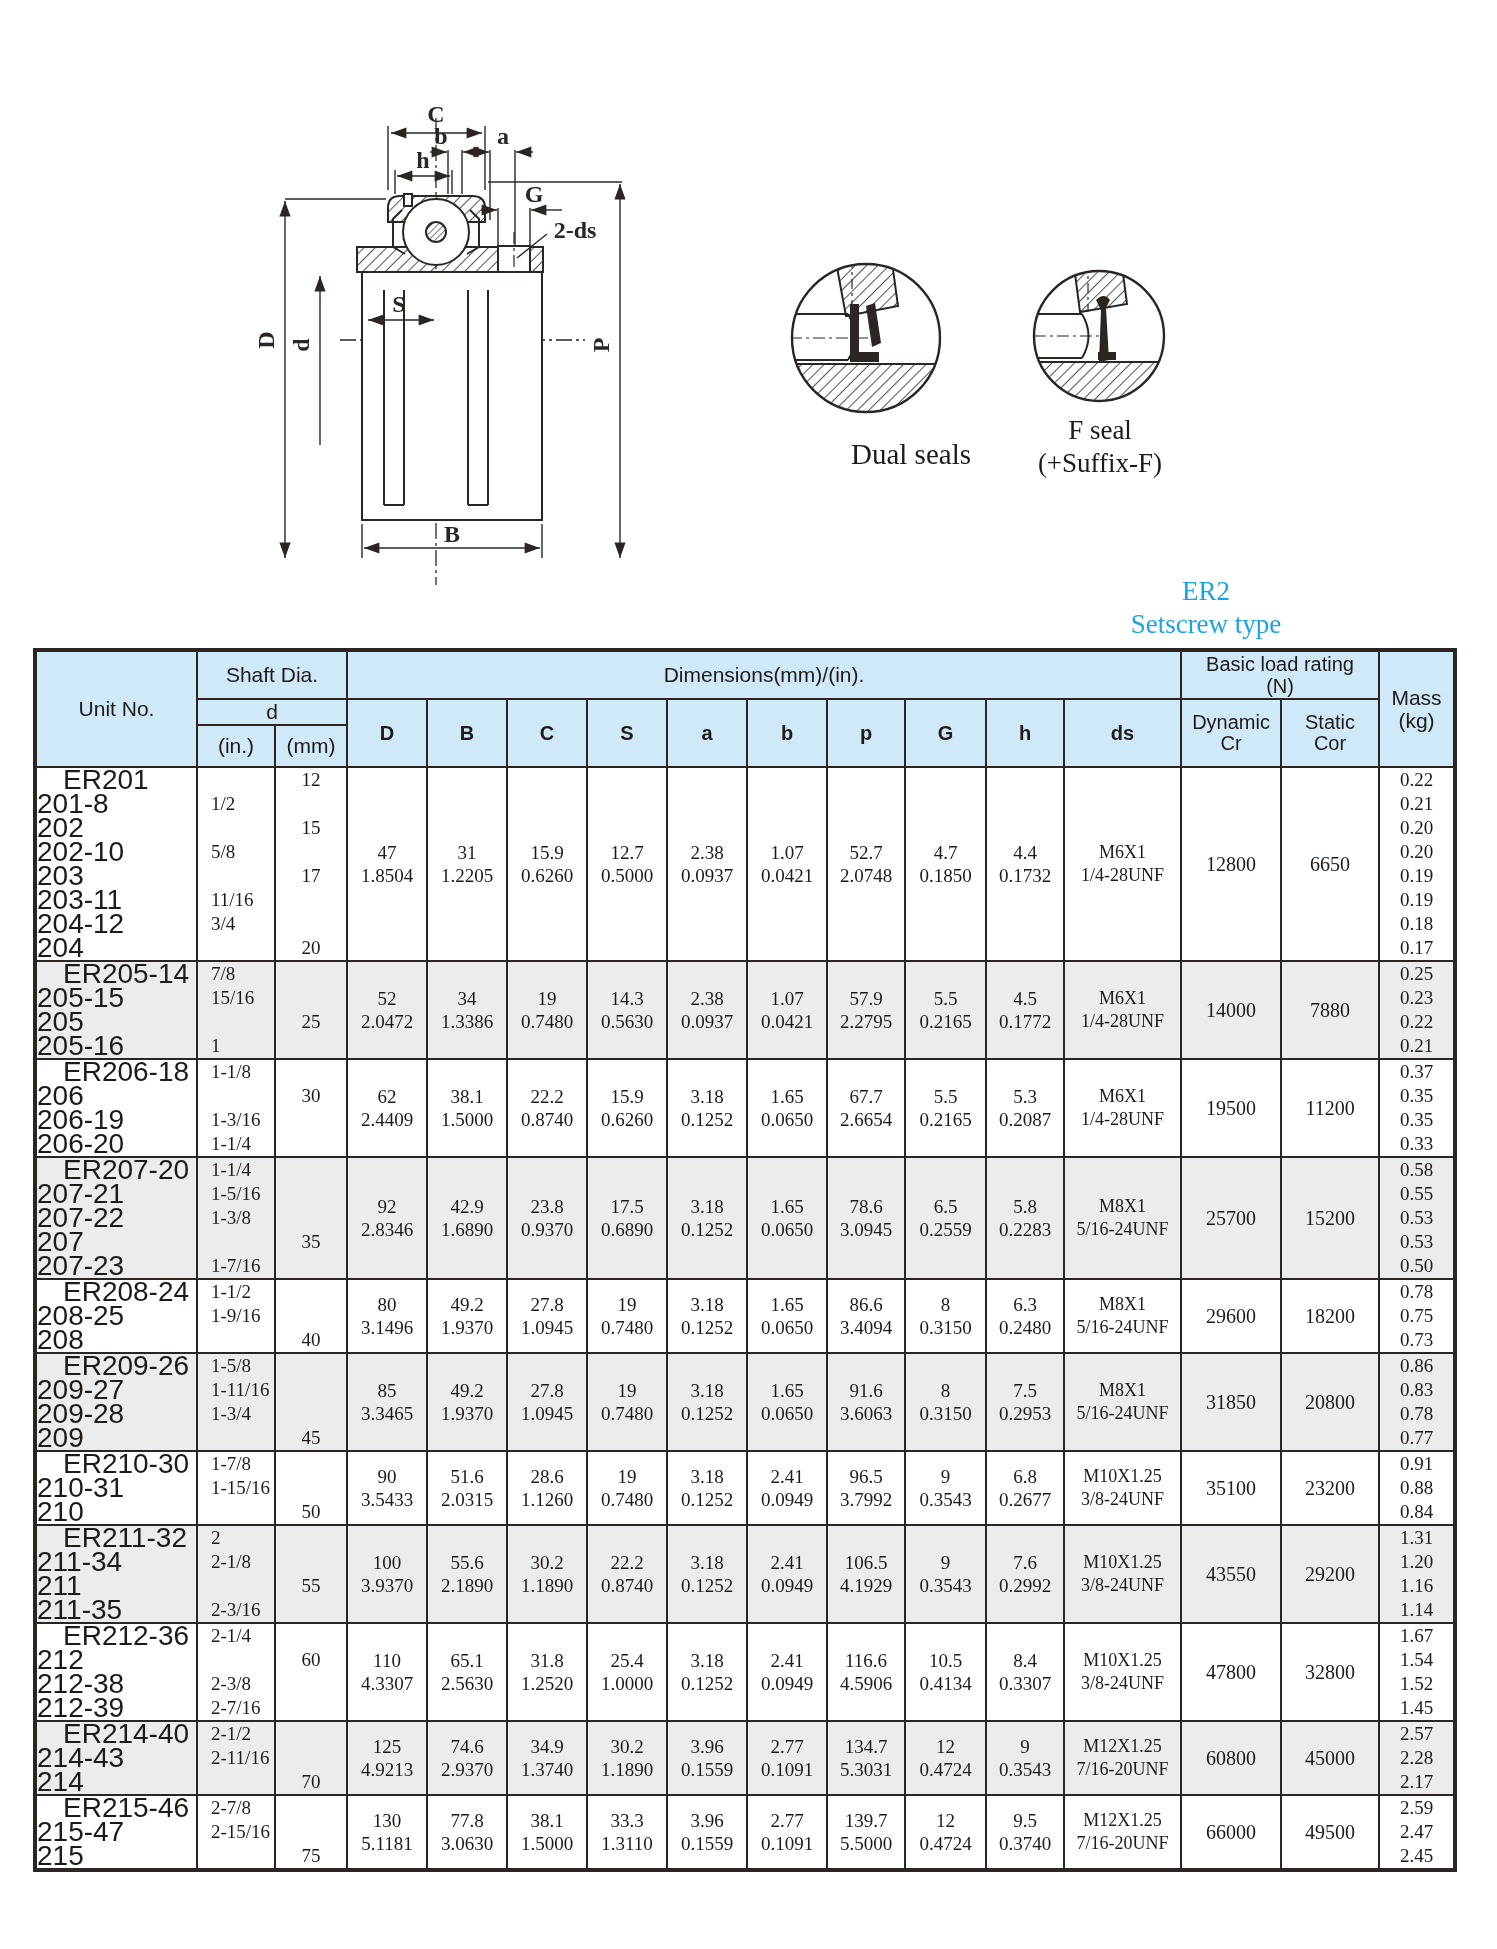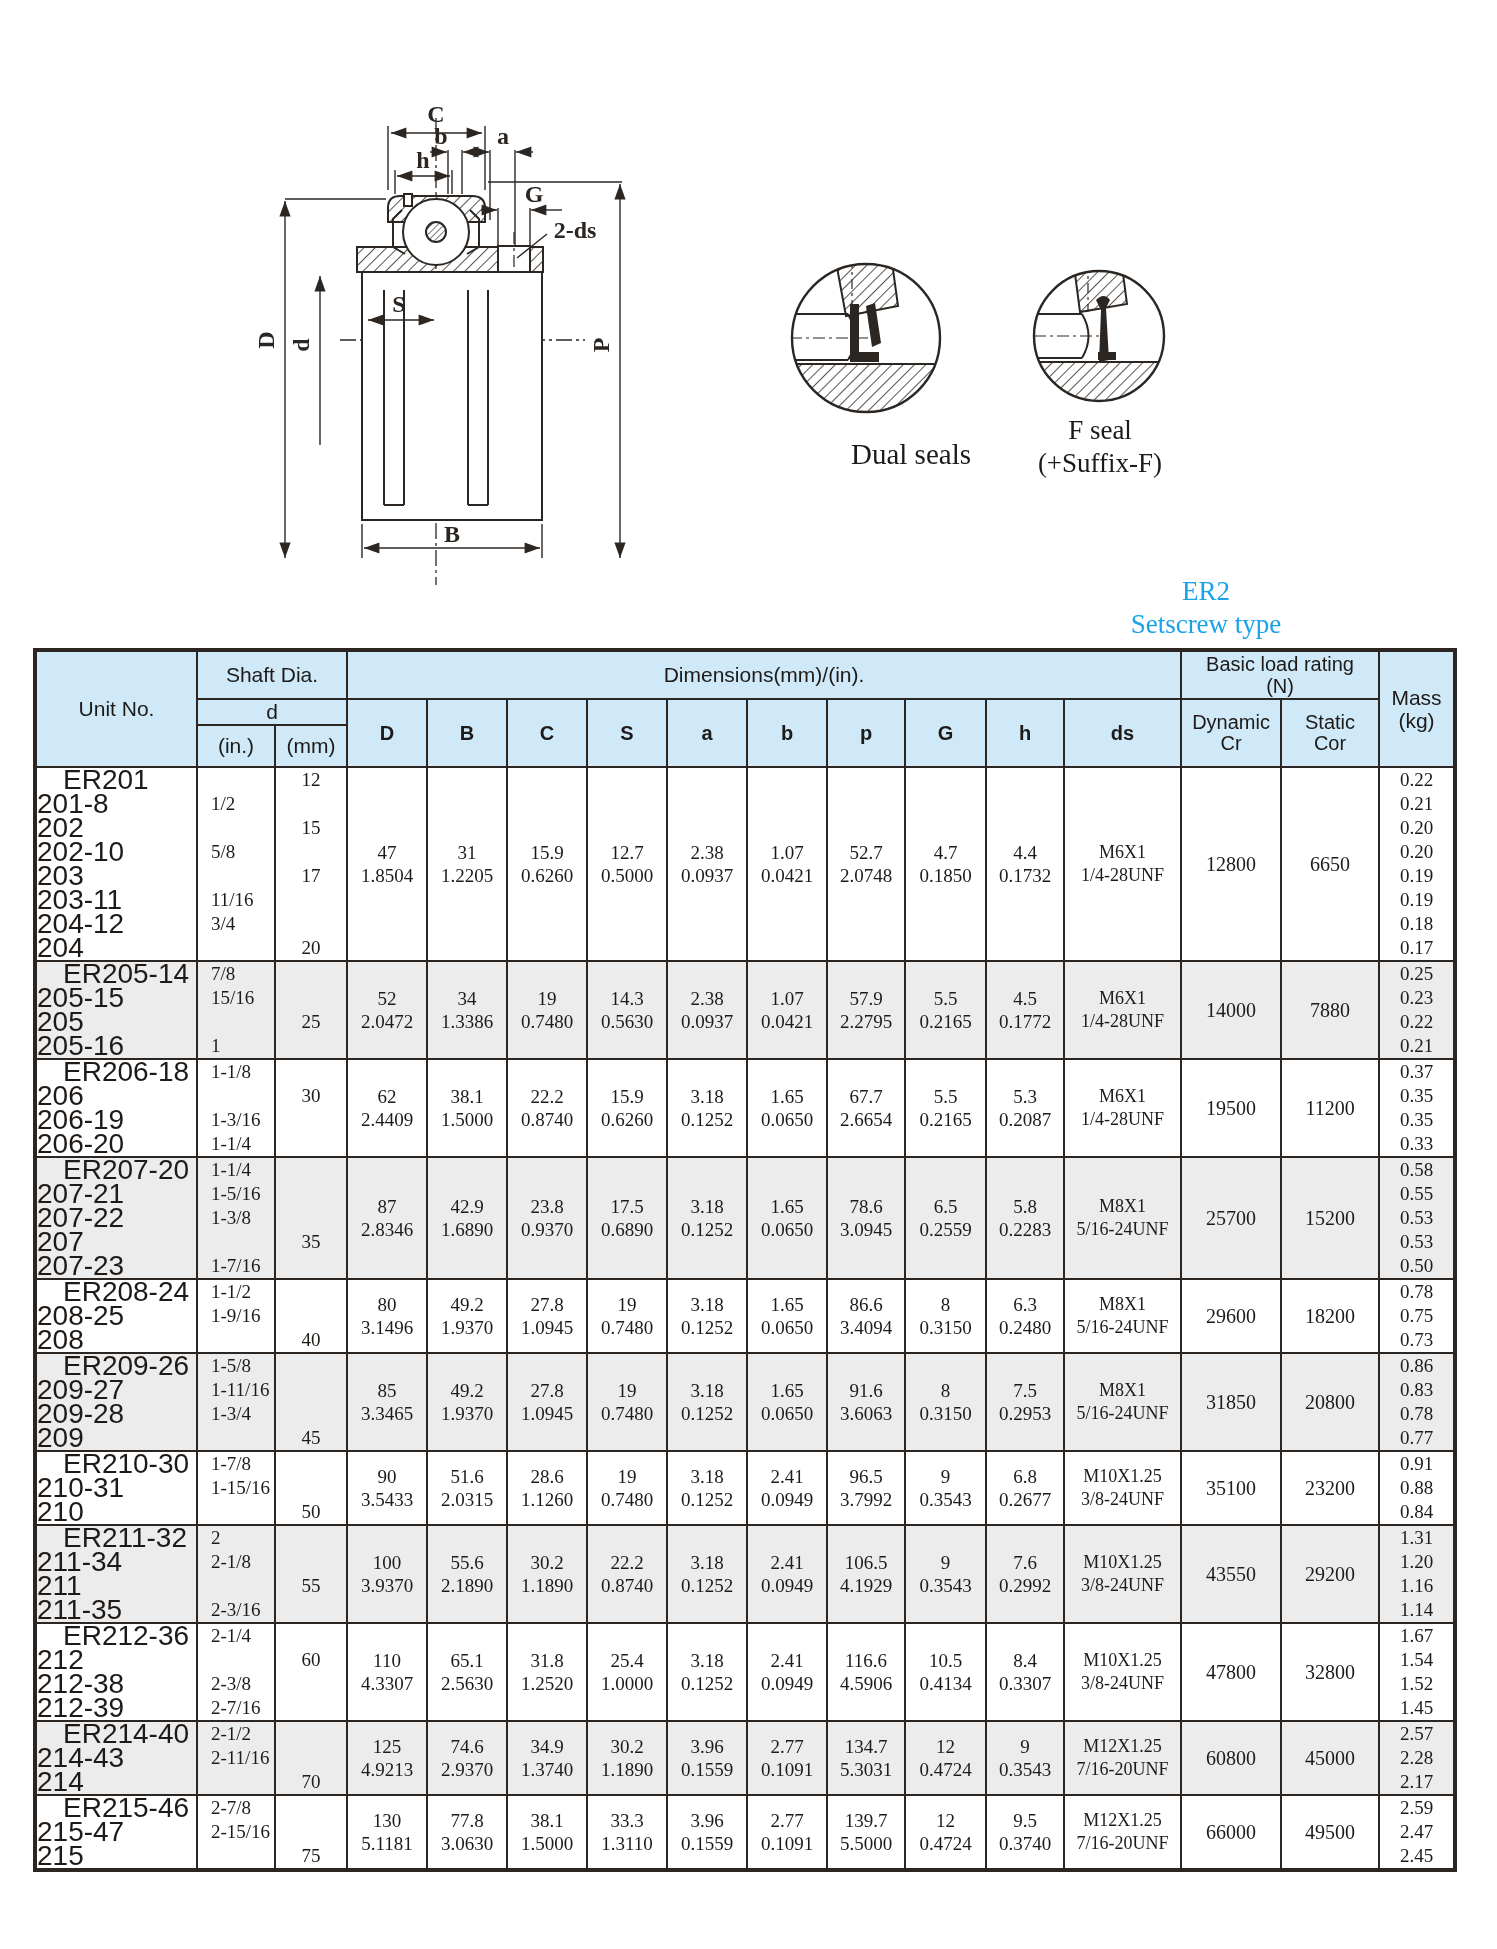--- a/index.html
+++ b/index.html
@@ -527,21 +527,21 @@
           <div class="ln in-ln">1-7/16</div>
         </td>
         <td>
           <div class="ln mm-ln">&nbsp;</div>
           <div class="ln mm-ln">&nbsp;</div>
           <div class="ln mm-ln">&nbsp;</div>
           <div class="ln mm-ln">35</div>
           <div class="ln mm-ln">&nbsp;</div>
         </td>
         <td class="dim">
-          <div>87</div>
+          <div>92</div>
           <div>2.8346</div>
         </td>
         <td class="dim">
           <div>42.9</div>
           <div>1.6890</div>
         </td>
         <td class="dim">
           <div>23.8</div>
           <div>0.9370</div>
         </td>

